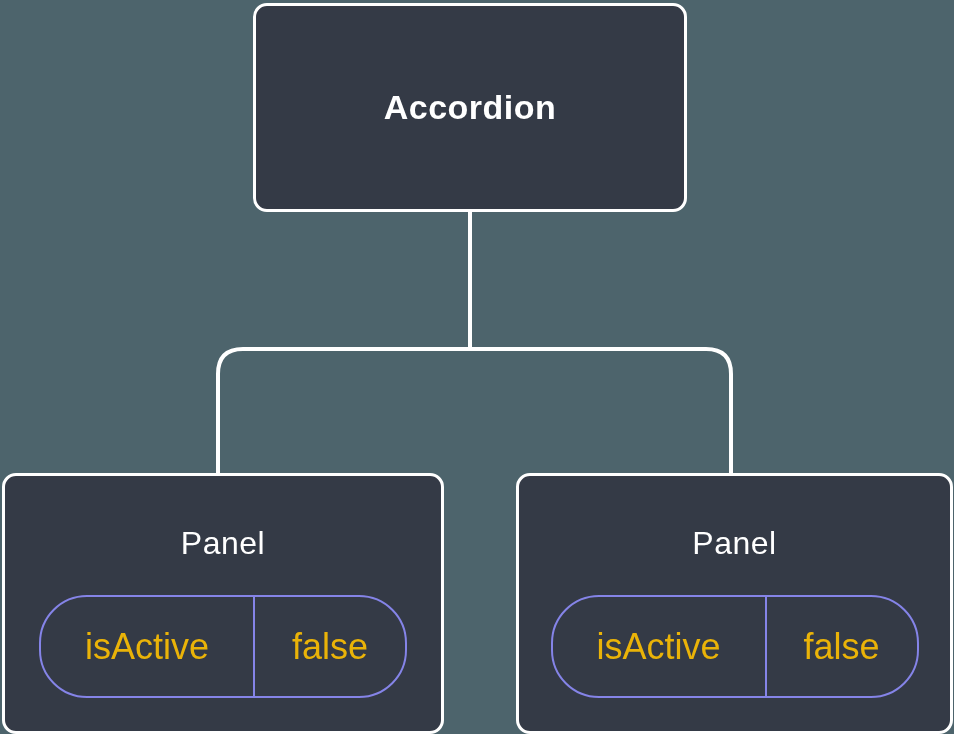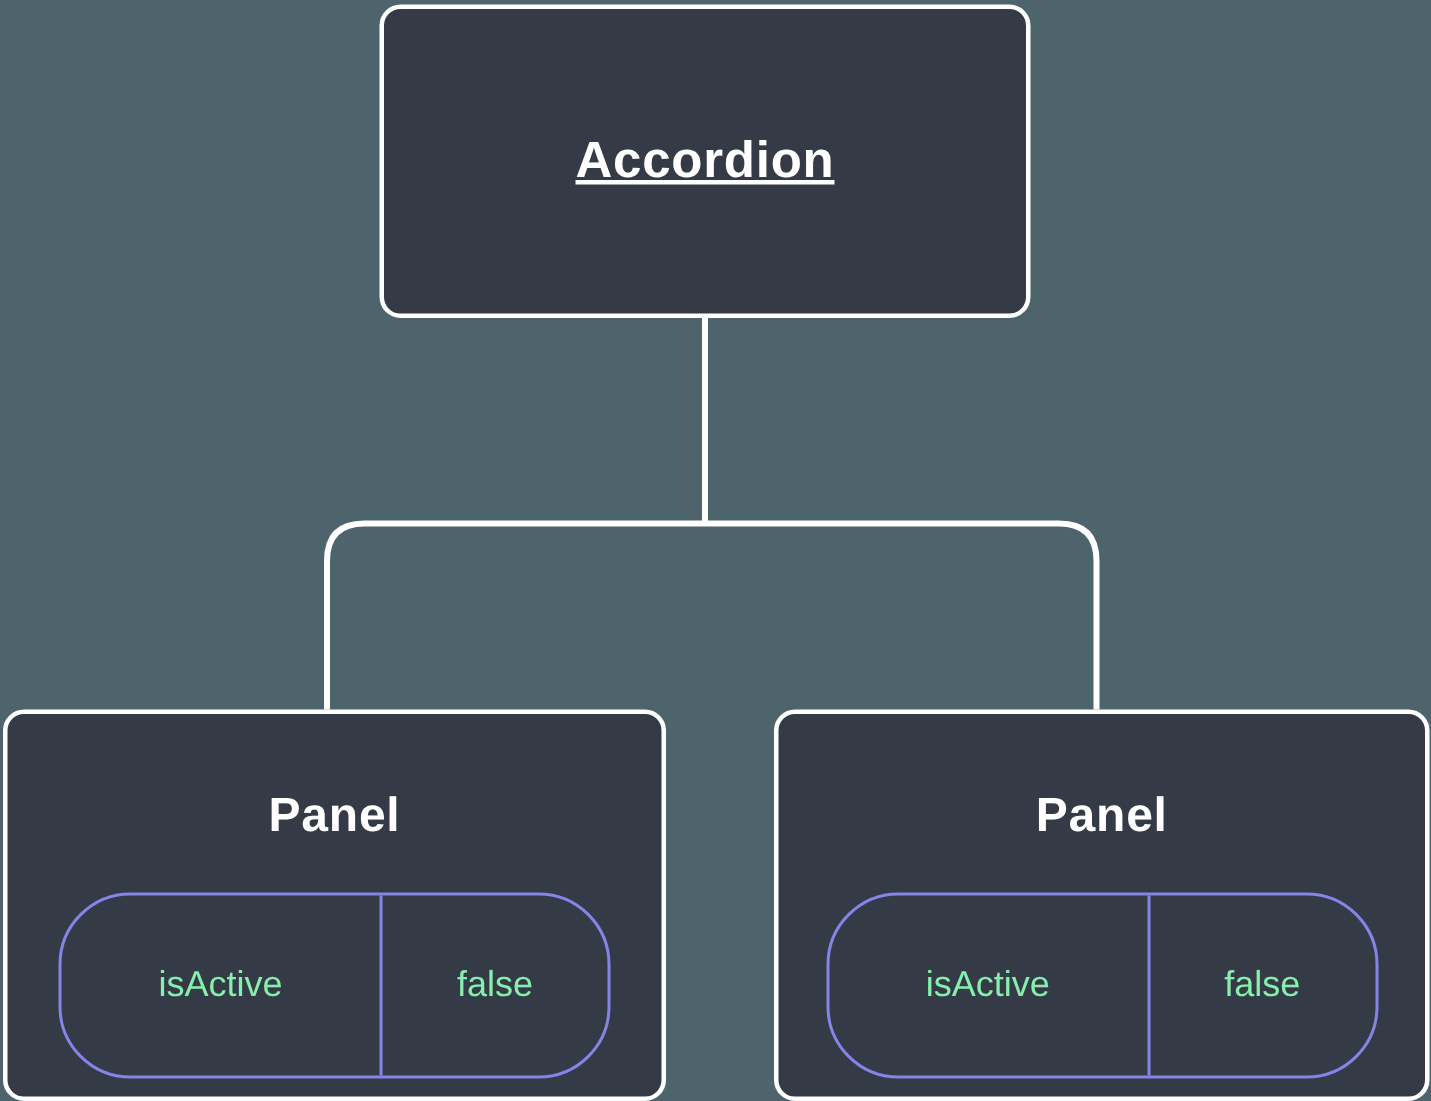--- a/index.html
+++ b/index.html
@@ -31,54 +31,53 @@
     color: #ffffff;
   }
   .node-root {
     left: 253px;
     top: 3px;
     width: 434px;
     height: 209px;
     display: flex;
     align-items: center;
     justify-content: center;
-    text-decoration: underline;
   }
   .node-root .node-label {
     font-size: 34px;
     font-weight: 600;
     letter-spacing: 0.5px;
   }
   .node-panel {
     top: 473px;
     height: 261px;
     display: flex;
     flex-direction: column;
     align-items: center;
     padding-top: 48px;
   }
   .node-panel-left  { left: 2px;   width: 442px; }
   .node-panel-right { left: 516px; width: 437px; }
   .panel-label {
     font-size: 32px;
-    font-weight: 700;
+    font-weight: 400;
     line-height: 38px;
     letter-spacing: 0.5px;
   }
   .state-pill {
     margin-top: 33px;
     width: 368px;
-    height: 124px;
+    height: 103px;
     box-sizing: border-box;
     border: 2.5px solid #8584e8;
     border-radius: 48px;
     display: flex;
     align-items: stretch;
-    color: #86efac;
-    font-size: 24px;
+    color: #eab308;
+    font-size: 36px;
   }
   .state-name {
     flex: 0 0 212px;
     display: flex;
     align-items: center;
     justify-content: center;
     border-right: 2.5px solid #8584e8;
   }
   .state-value {
     flex: 1 1 auto;

